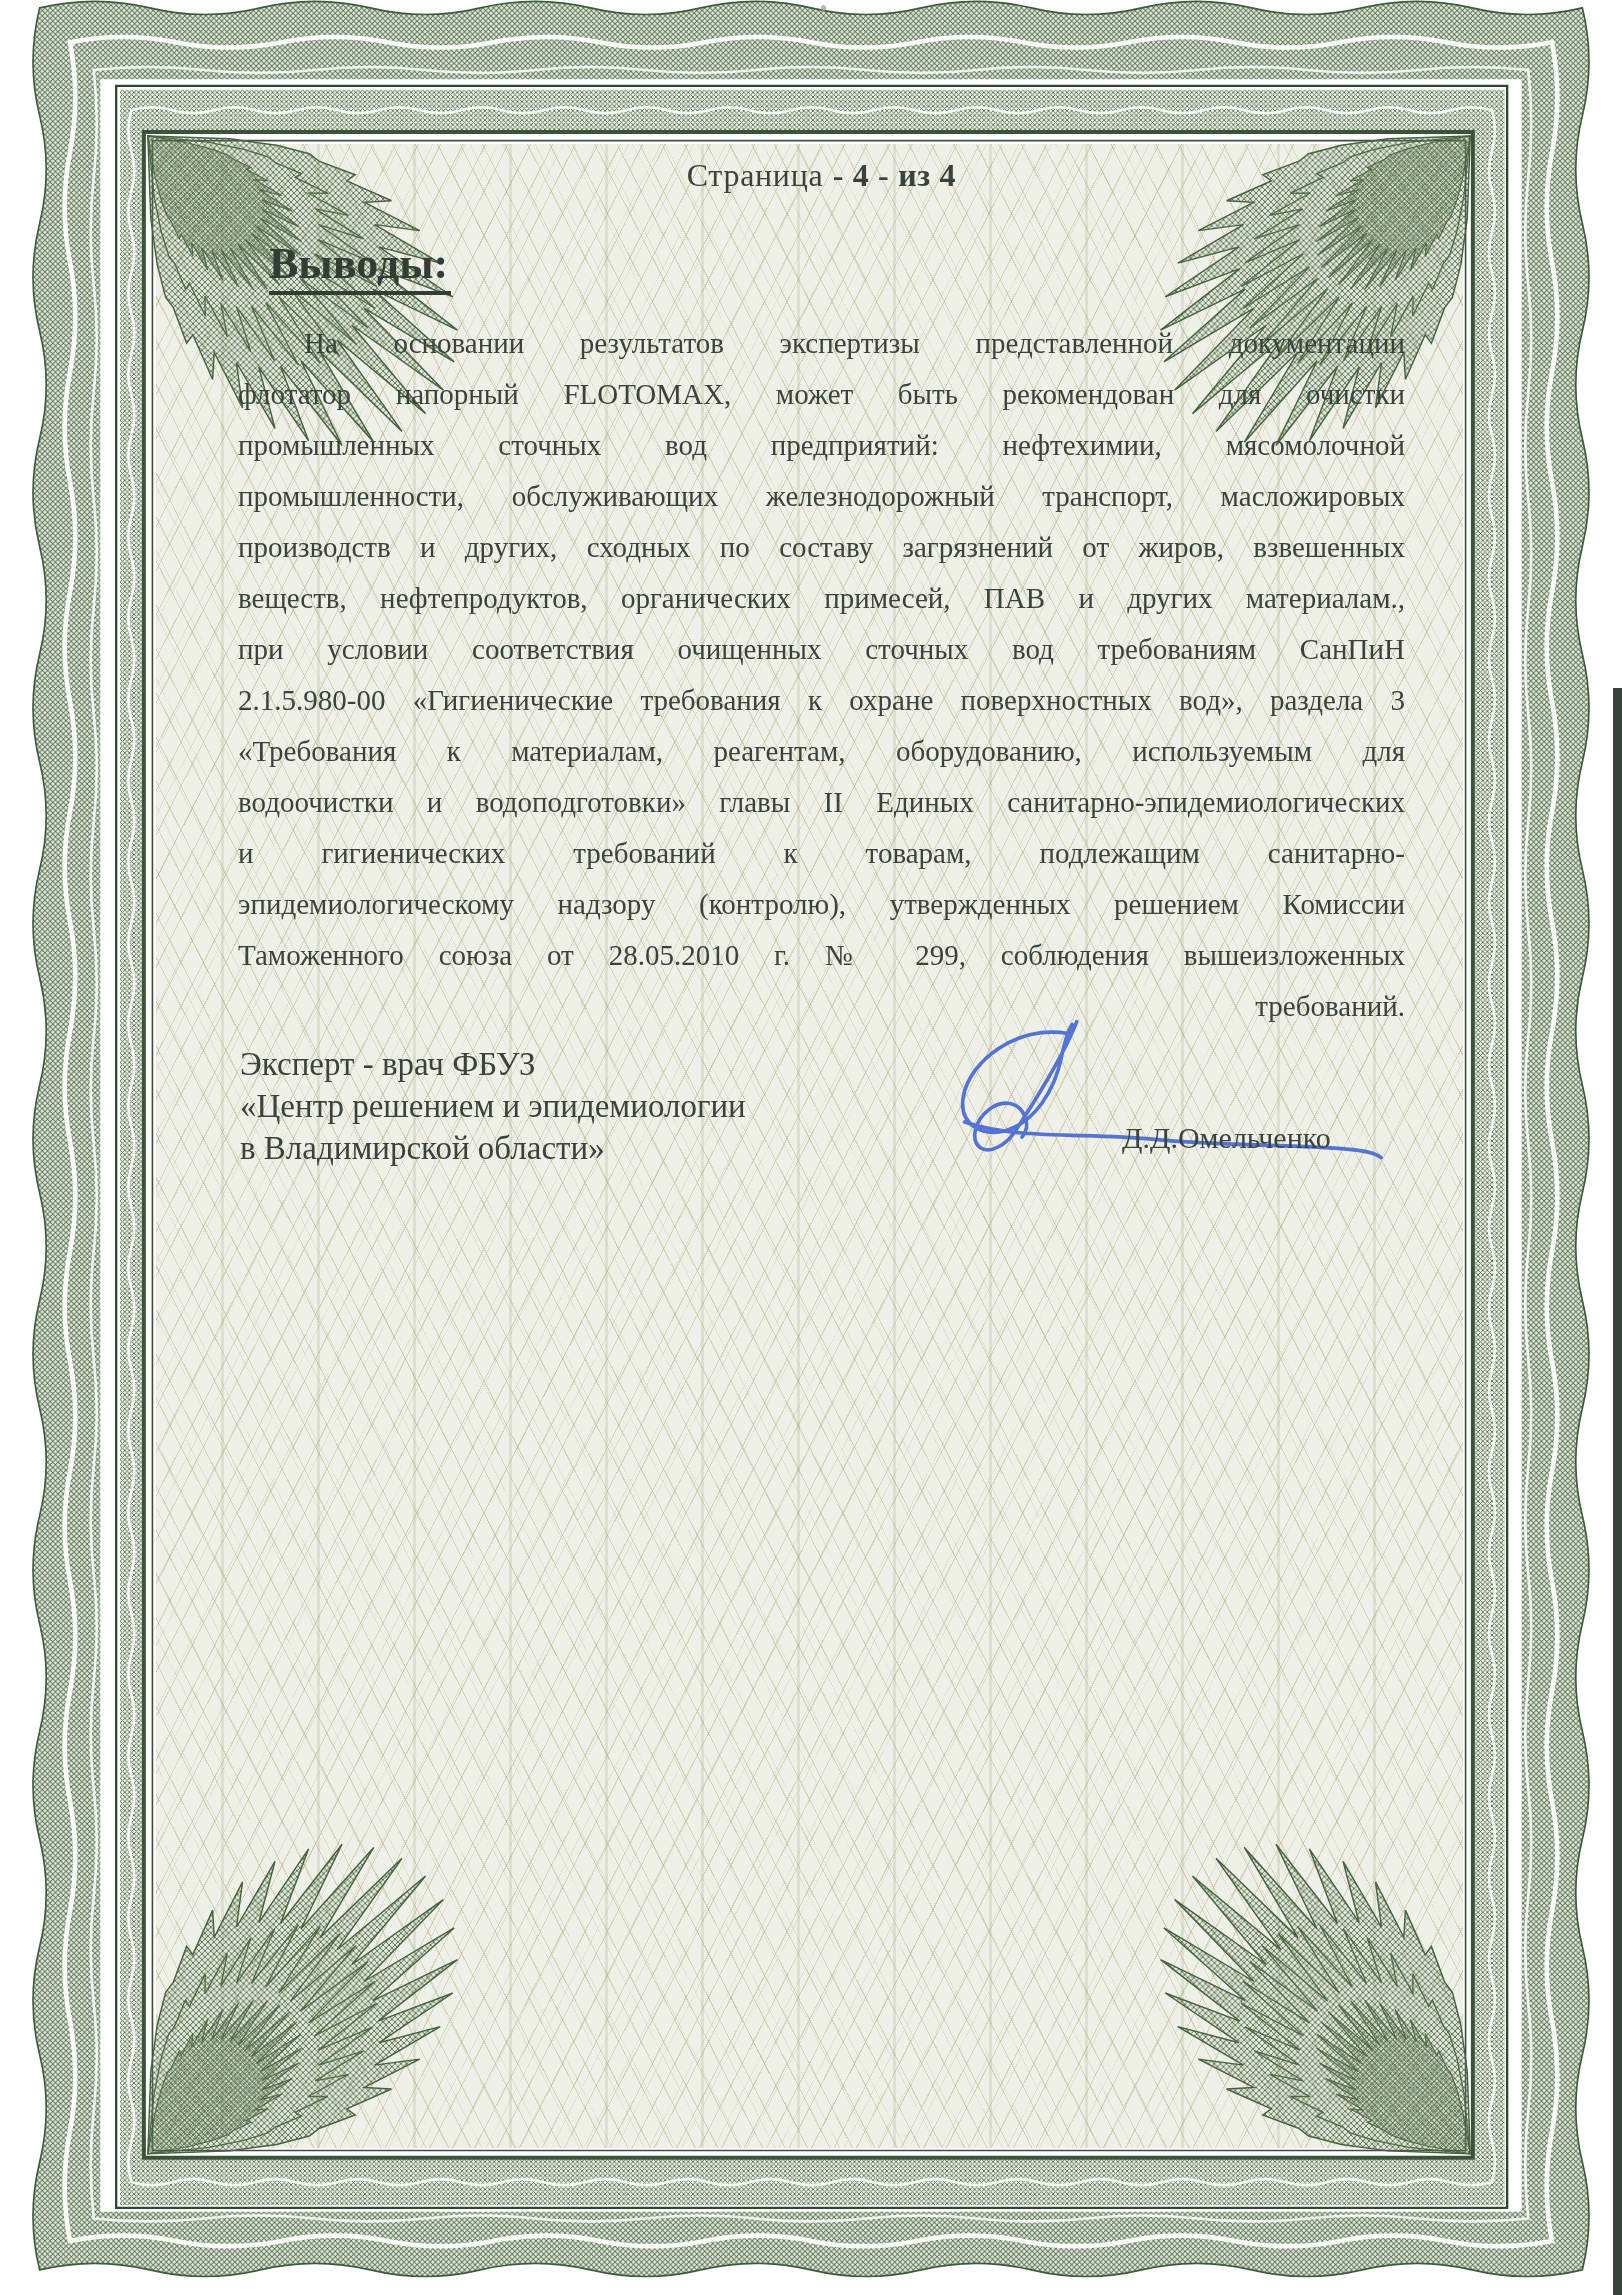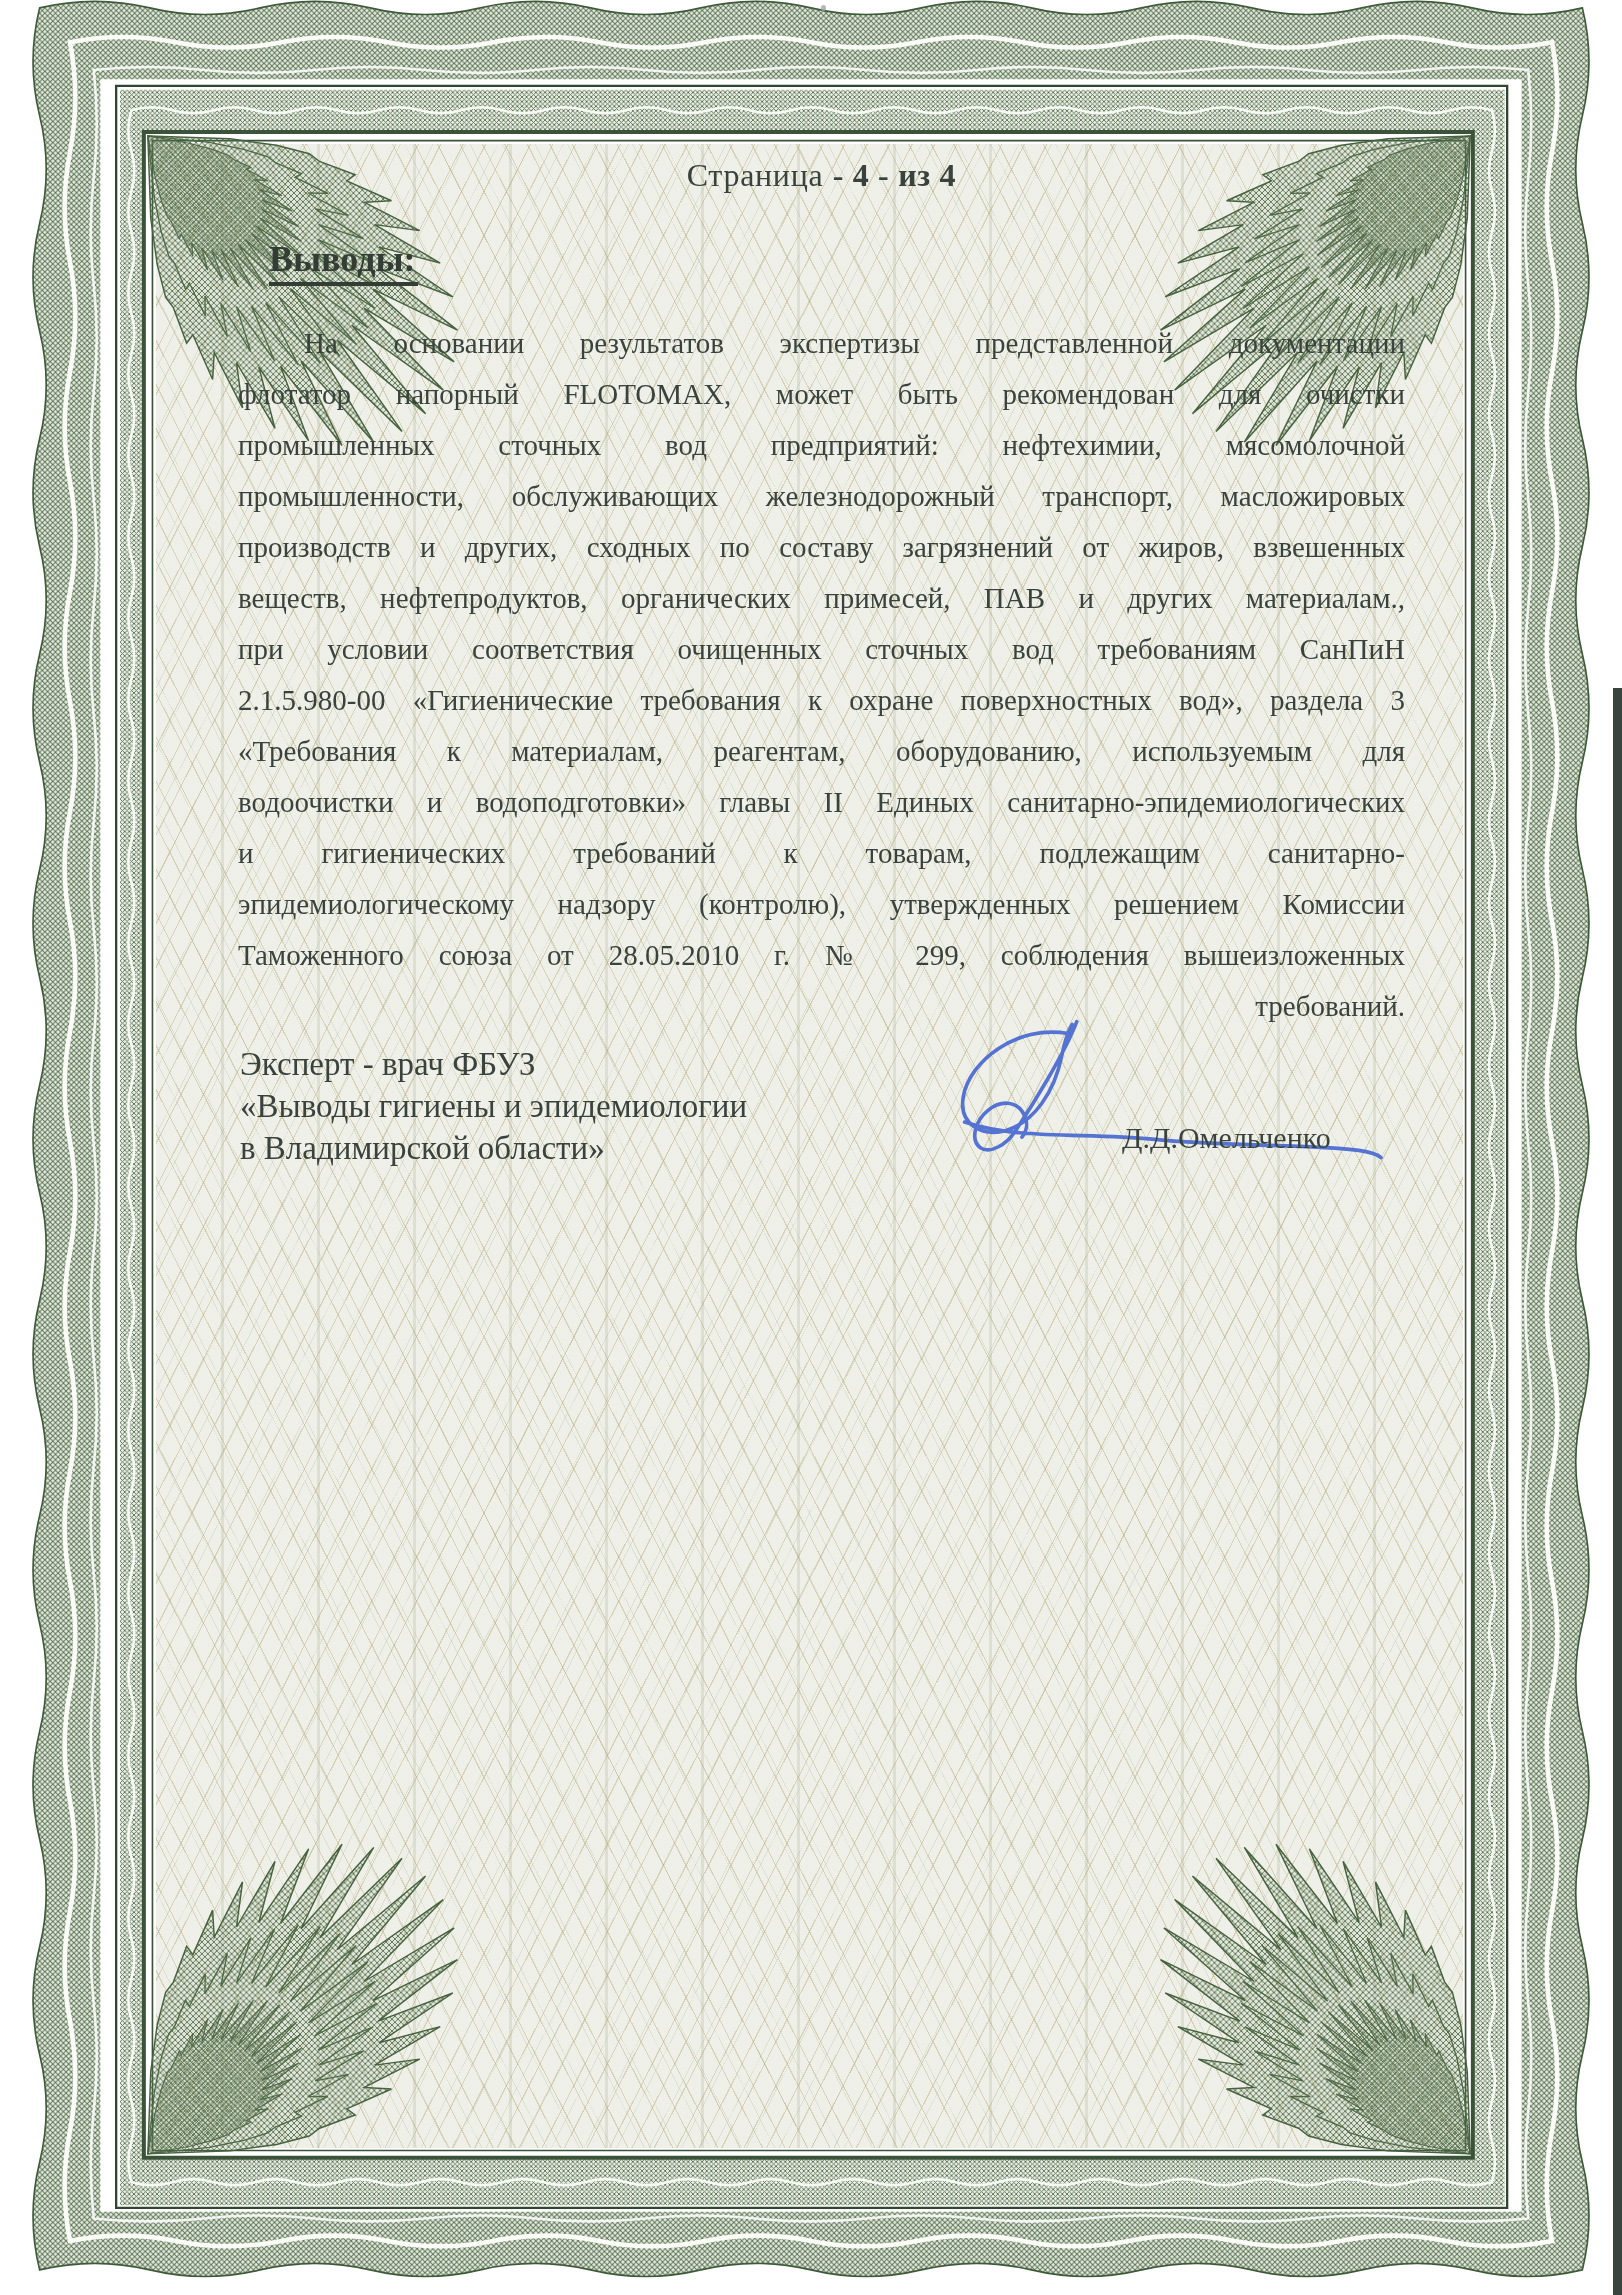--- a/index.html
+++ b/index.html
@@ -12,21 +12,21 @@
       repeating-linear-gradient(-63deg, rgba(178,166,112,0.40) 0 1.1px, transparent 1.1px 20px),
       repeating-linear-gradient(63deg,  rgba(150,165,125,0.22) 0 0.8px, transparent 0.8px 29px),
       repeating-linear-gradient(-63deg, rgba(150,165,125,0.22) 0 0.8px, transparent 0.8px 29px),
       repeating-linear-gradient(90deg,  rgba(150,160,120,0.07) 0 65px, rgba(152,160,118,0.26) 65px 68px, rgba(150,160,120,0.07) 68px 96px);}
   #border{position:absolute;left:0;top:0;width:1622px;height:2295px;pointer-events:none;}
   .speck{position:absolute;left:821px;top:5.3px;width:5.3px;height:6px;border-radius:50%;background:#9aa0a6;opacity:.75;}
   .edge{position:absolute;left:1613px;top:688px;width:9.2px;height:1608px;background:#39443e;}
   .text{position:absolute;left:0;top:0;width:100%;height:100%;}
   .hdr{position:absolute;left:238px;top:157px;width:1167px;text-align:center;font-size:32px;letter-spacing:0.7px;}
   .hdr .b{font-weight:bold;margin-left:9.2px;}
-  .heading{position:absolute;left:269px;top:238px;font-size:36px;font-weight:bold;color:#333d36;}
+  .heading{position:absolute;left:269px;top:238px;font-size:44px;font-weight:bold;color:#333d36;}
   .heading .hd-inner{display:inline-block;border-bottom:4px solid #333d36;padding:0 2.6px 2px 0;}
   .para{position:absolute;left:238px;top:318px;width:1167px;font-size:29px;}
   .pl{height:51px;line-height:51px;white-space:nowrap;text-align:right;}
   .just{text-align:justify;text-align-last:justify;white-space:normal;}
   .first{text-indent:66px;}
   .signer{position:absolute;left:240px;top:1043px;font-size:33px;line-height:42px;}
   .sig{position:absolute;left:911px;top:990px;width:515px;height:198px;overflow:visible;}
   .name{position:absolute;left:1122px;top:1121px;width:264px;text-align:left;font-size:30px;}
 </style>
 </head>
@@ -95,21 +95,21 @@
       <div class="pl just">«Требования к материалам, реагентам, оборудованию, используемым для</div>
       <div class="pl just">водоочистки и водоподготовки» главы II Единых санитарно-эпидемиологических</div>
       <div class="pl just">и гигиенических требований к товарам, подлежащим санитарно-</div>
       <div class="pl just">эпидемиологическому надзору (контролю), утвержденных решением Комиссии</div>
       <div class="pl just">Таможенного союза от 28.05.2010 г. № 299, соблюдения вышеизложенных</div>
       <div class="pl">требований.</div>
     </div>
 
     <div class="signer">
       <div>Эксперт - врач  ФБУЗ</div>
-      <div>«Выводы гигиены и эпидемиологии</div>
+      <div>«Центр решением и эпидемиологии</div>
       <div>в Владимирской области»</div>
     </div>
 
     <svg class="sig" viewBox="1380 1500 780 300">
       <path id="sigpath" fill="none" stroke-width="5.5" stroke-linecap="round" stroke-linejoin="round" opacity="0.95" d="M1618,1566 C1540,1552 1468,1608 1459,1662 C1452,1705 1489,1723 1524,1713
            C1566,1700 1597,1655 1608,1601 C1612,1580 1617,1564 1624,1552
            M1631,1548 C1612,1598 1561,1679 1537,1715 C1524,1734 1500,1749 1485,1739
            C1469,1727 1477,1698 1497,1682 C1514,1668 1537,1667 1549,1685 C1558,1699 1556,1713 1548,1723
            M1461,1700 C1540,1727 1645,1716 1745,1726 C1862,1738 1982,1733 2058,1743 C2074,1745 2086,1749 2092,1754" stroke="#4b6cd2"></path>
     </svg>

